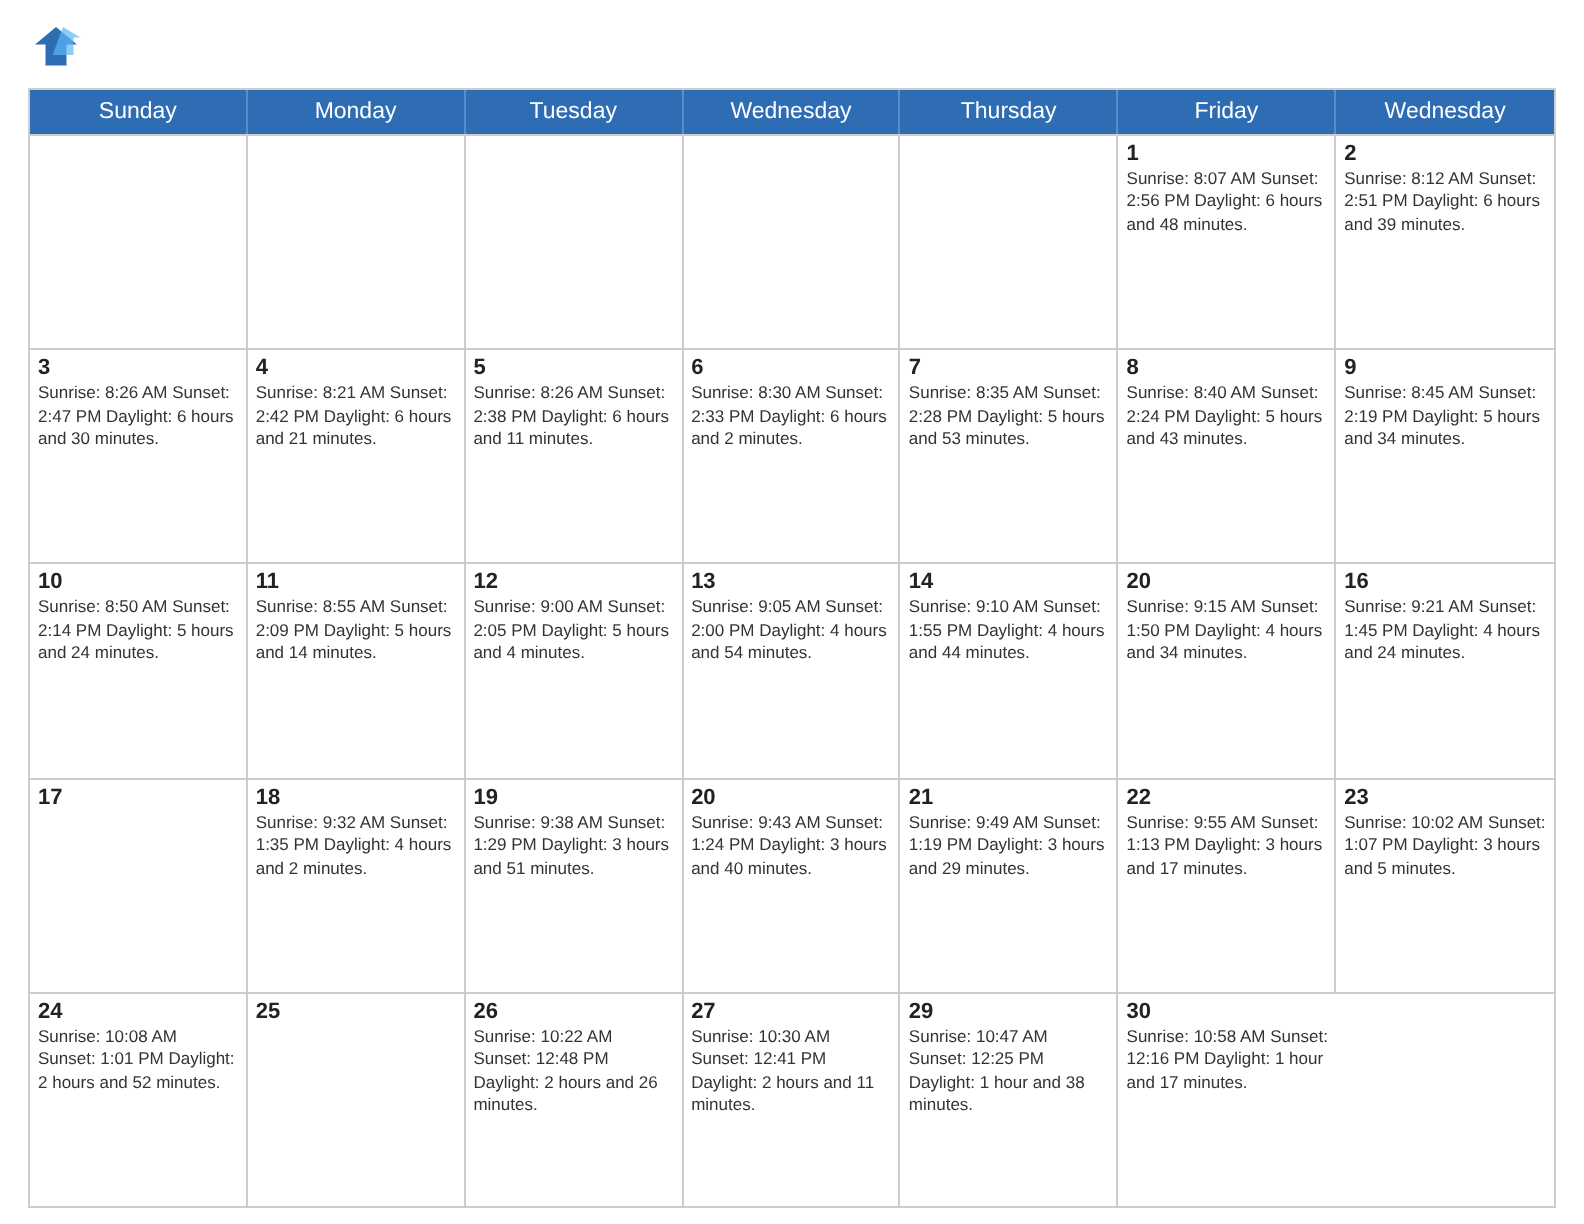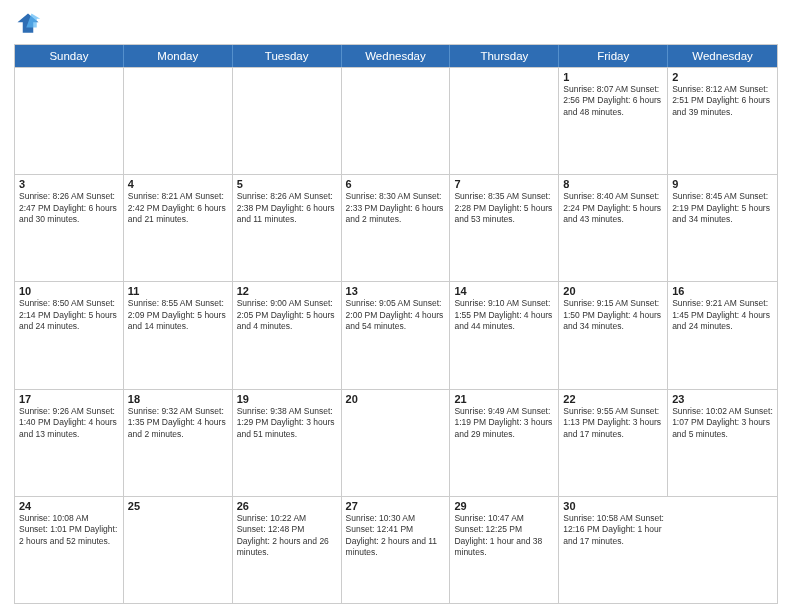--- a/index.html
+++ b/index.html
@@ -248,38 +248,38 @@
           <div class="cal-cell">
             <span class="day-number">16</span>
             <div class="day-info">Sunrise: 9:21 AM
 Sunset: 1:45 PM
 Daylight: 4 hours and 24 minutes.</div>
           </div>
         </div>
         <div class="cal-row">
           <div class="cal-cell">
             <span class="day-number">17</span>
-            <div class="day-info">Sunrise: 9:26 AM
-Sunset: 1:40 PM
-Daylight: 4 hours and 13 minutes.</div>
           </div>
           <div class="cal-cell">
             <span class="day-number">18</span>
             <div class="day-info">Sunrise: 9:32 AM
 Sunset: 1:35 PM
 Daylight: 4 hours and 2 minutes.</div>
           </div>
           <div class="cal-cell">
             <span class="day-number">19</span>
             <div class="day-info">Sunrise: 9:38 AM
 Sunset: 1:29 PM
 Daylight: 3 hours and 51 minutes.</div>
           </div>
           <div class="cal-cell">
             <span class="day-number">20</span>
+            <div class="day-info">Sunrise: 9:43 AM
+Sunset: 1:24 PM
+Daylight: 3 hours and 40 minutes.</div>
           </div>
           <div class="cal-cell">
             <span class="day-number">21</span>
             <div class="day-info">Sunrise: 9:49 AM
 Sunset: 1:19 PM
 Daylight: 3 hours and 29 minutes.</div>
           </div>
           <div class="cal-cell">
             <span class="day-number">22</span>
             <div class="day-info">Sunrise: 9:55 AM

